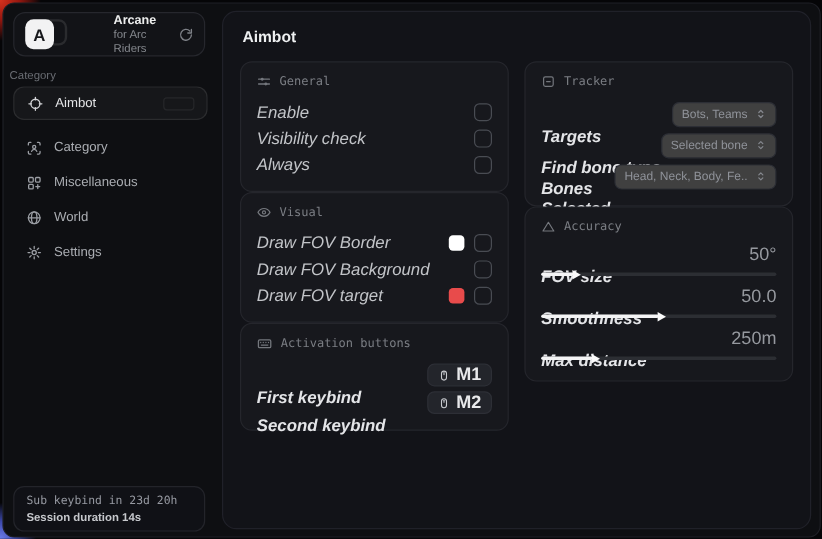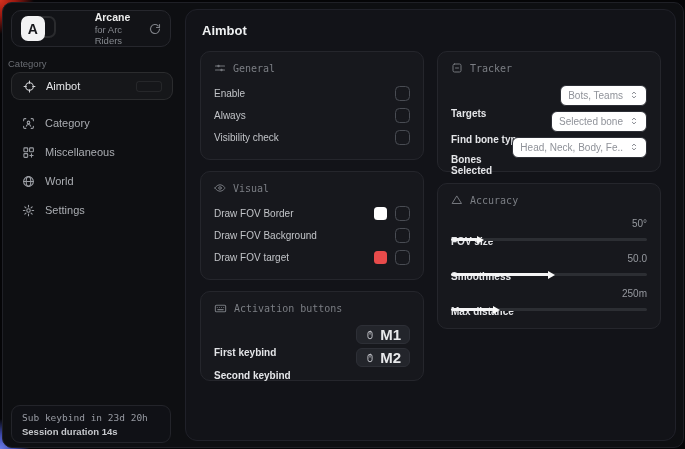--- a/index.html
+++ b/index.html
@@ -61,59 +61,59 @@
   .footer-line1 { font-family:"DejaVu Sans Mono", monospace; font-size:9.5px; color:#979aa2; }
   .footer-line2 { font-size:9.5px; font-weight:bold; color:#c6c8cc; margin-top:3px; }
   
   .main {
     position:absolute; left:182px; top:6px; right:7px; bottom:6px;
     background:#121318; border:1px solid #202129; border-radius:12px;
     padding:13px 14px;
   }
   .main-title { font-size:13px; font-weight:bold; color:#eef0f1; margin-left:2px; }
   .cols { display:flex; gap:13px; margin-top:13px; align-items:flex-start; }
-  .col { flex:1; display:flex; flex-direction:column; gap:11px; min-width:0; }
+  .col { flex:1; display:flex; flex-direction:column; min-width:0; }
   .card {
     background:#17181d; border:1px solid #25262c; border-radius:10px;
     padding:10px 13px 11px 13px;
   }
   .card-title {
     display:flex; align-items:center; gap:7px;
     font-family:"DejaVu Sans Mono", monospace; font-size:10px; color:#7b7e84;
     margin-bottom:8px;
   }
   .card-title .t-icon { display:flex; color:#74777d; }
   .row { display:flex; align-items:center; height:22px; }
-  .row-label { font-size:10px; color:#c2c4c8; }
+  .row-label { font-size:14px; color:#c2c4c8;font-style:italic; }
   .row-label.bright { color:#e4e5e8; font-weight:bold;margin-top:36px; }
   .row-right { margin-left:auto; display:flex; align-items:center; gap:8px; }
   .checkbox {
     width:15px; height:15px; border:1.6px solid #494c53; border-radius:4.5px;
     background:transparent; cursor:pointer; flex:0 0 auto;
   }
   .swatch { width:13px; height:13px; border-radius:3.5px; cursor:pointer; }
   .kb-row { height:23px; }
   .keybind-btn {
     display:flex; align-items:center; gap:5px; height:19px; padding:0 8px;
     background:#23252b; border:1px solid #2d2f36; border-radius:6px;
     color:#e8e9eb; font-size:15px; font-weight:bold; cursor:pointer;
   }
   .keybind-btn .m-icon { display:flex; color:#c9cbd0; }
   .tr-row { height:26px; }
   .select {
     display:flex; align-items:center; gap:6px; height:21px; padding:0 7px;
-    background:#ffffff; border:1px solid #2c2e35; border-radius:6px;
+    background:#404040; border:1px solid #2c2e35; border-radius:6px;
     color:#8f9299; font-size:10px; cursor:pointer; max-width:182px;
   }
   .select-value { white-space:nowrap; overflow:hidden; text-overflow:ellipsis; }
   .select .ud-icon { display:flex; color:#85888f; flex:0 0 auto; }
   .slider-group { margin-top:9px; }
   .slider-group:first-of-type { margin-top:4px; }
   .slider-head { display:flex; align-items:center; justify-content:space-between; height:16px; }
-  .slider-value { font-size:10px; color:#96999f; }
+  .slider-value { font-size:15px; color:#96999f; }
   .slider-track {
     position:relative; height:3px; border-radius:2px; background:#2c2e33;
     margin-top:7px; margin-bottom:6px; cursor:pointer;
   }
   .slider-fill { position:absolute; left:0; top:0; bottom:0; background:#f4f4f5; border-radius:2px; }
   .slider-thumb {
     position:absolute; right:-6px; top:50%; transform:translateY(-50%);
     width:0; height:0; border-left:7px solid #fafafa;
     border-top:4.5px solid transparent; border-bottom:4.5px solid transparent;
   }
@@ -220,27 +220,27 @@
             </span>
             <span>General</span>
           </div>
           <div class="row">
             <span class="row-label">Enable</span>
             <span class="row-right">
                 <span class="checkbox"></span>
               </span>
           </div>
           <div class="row">
+            <span class="row-label">Visibility check</span>
+            <span class="row-right">
+                <span class="checkbox"></span>
+              </span>
+          </div>
+          <div class="row">
             <span class="row-label">Always</span>
-            <span class="row-right">
-                <span class="checkbox"></span>
-              </span>
-          </div>
-          <div class="row">
-            <span class="row-label">Visibility check</span>
             <span class="row-right">
                 <span class="checkbox"></span>
               </span>
           </div>
         </div>
 
         <div class="card">
           <div class="card-title">
             <span class="t-icon">
               <svg width="12" height="12" viewBox="0 0 24 24" fill="none" stroke="currentColor" stroke-width="2" stroke-linecap="round" stroke-linejoin="round">

